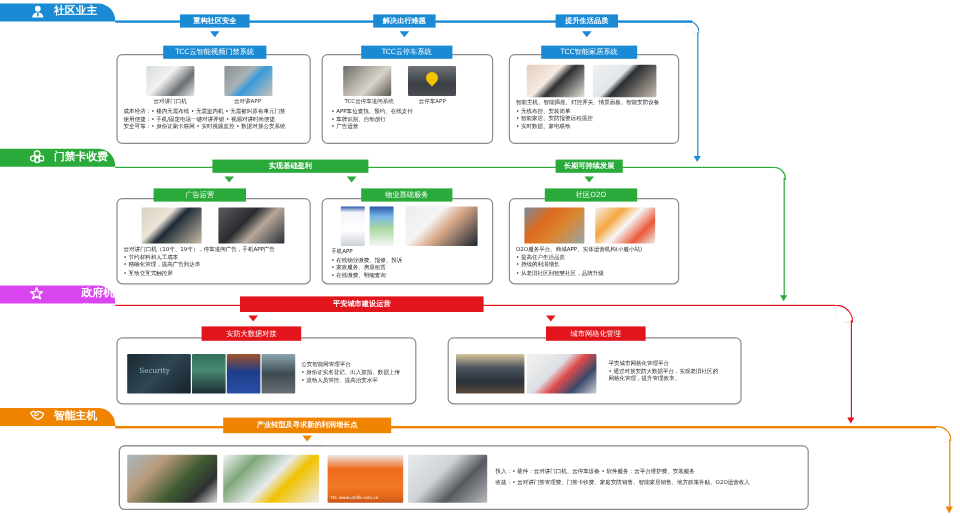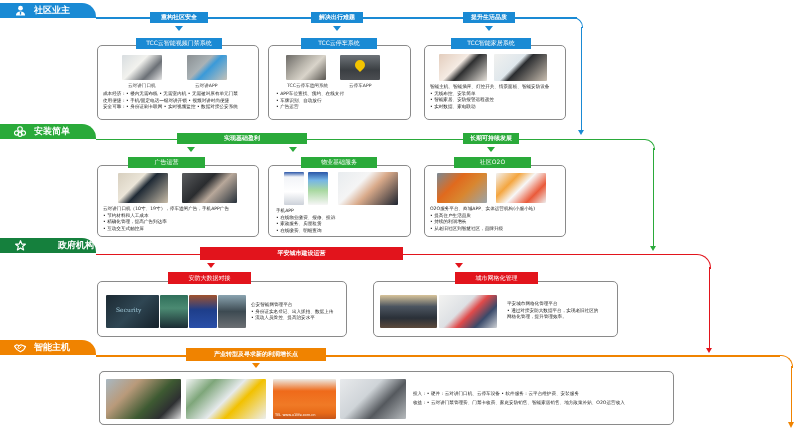--- a/index.html
+++ b/index.html
@@ -1,17 +1,17 @@
 <!DOCTYPE html>
 <html><head>
 <meta charset="utf-8">
 <style>
   html,body{margin:0;padding:0;background:#fff;}
   body{width:800px;height:430px;position:relative;overflow:hidden;font-family:"DejaVu Sans",sans-serif;}
-  .sec-tab{position:absolute;left:0;height:15px;width:96px;border-radius:0 14px 0 0;color:#fff;font-size:9px;font-weight:bold;display:flex;align-items:center;padding-left:14px;box-sizing:border-box;gap:8px;}
+  .sec-tab{position:absolute;left:0;height:15px;width:96px;border-radius:0 14px 0 0;color:#fff;font-size:9px;font-weight:bold;display:flex;align-items:flex-start;padding-left:25px;box-sizing:border-box;gap:8px;}
   .sec-tab .ic{width:12px;height:12px;display:inline-flex;align-items:center;justify-content:center;}
   .hline{position:absolute;height:1.5px;}
   .vline{position:absolute;width:1.5px;}
   .tag{position:absolute;color:#fff;font-size:6px;font-weight:bold;display:flex;align-items:center;justify-content:center;height:11px;white-space:nowrap;}
   .tri{position:absolute;width:0;height:0;border-left:4px solid transparent;border-right:4px solid transparent;}
   .card{position:absolute;border:1.5px solid #8a8a8a;border-radius:5px;background:#fff;box-sizing:border-box;}
   .ph{position:absolute;border-radius:1px;overflow:hidden;}
   .cap{position:absolute;font-size:4.6px;color:#333;white-space:nowrap;line-height:6.5px;}
   .txt{position:absolute;font-size:4.6px;color:#222;line-height:6.6px;white-space:nowrap;}
   .txt div{white-space:nowrap;}
@@ -82,21 +82,21 @@
 
 <div class="sec-tab" style="top:124px;background:#2aaa3a;">
   <span class="ic">
     <svg width="12" height="11" viewBox="0 0 12 11">
         <circle cx="6" cy="3" r="2.3" fill="none" stroke="#fff" stroke-width="1.1"></circle>
         <circle cx="2.6" cy="7" r="2.1" fill="none" stroke="#fff" stroke-width="1.1"></circle>
         <circle cx="9.4" cy="7" r="2.1" fill="none" stroke="#fff" stroke-width="1.1"></circle>
         <circle cx="6" cy="8.3" r="2.1" fill="none" stroke="#fff" stroke-width="1.1"></circle>
       </svg>
   </span>
-  <span>安装简单</span>
+  <span>门禁卡收费</span>
 </div>
 <div class="hline" style="top:138.5px;left:96px;width:548px;background:#2aaa3a;"></div>
 <div class="corner" style="top:138.5px;left:644px;width:10px;height:10px;border-top-width:1.5px;border-right-width:1.5px;border-color:#2aaa3a;border-radius:0 10px 0 0;"></div>
 <div class="vline" style="top:148px;left:652.5px;height:99px;background:#2aaa3a;"></div>
 <div class="arrow-down" style="top:246px;left:650px;border-top:5px solid #2aaa3a;"></div>
 
 <div class="tag" style="top:133px;left:177px;width:130px;background:#2aaa3a;">实现基础盈利</div>
 <div class="tri" style="top:147px;left:187px;border-top:5px solid #2aaa3a;"></div>
 <div class="tri" style="top:147px;left:289px;border-top:5px solid #2aaa3a;"></div>
 <div class="tag" style="top:133px;left:463px;width:56px;background:#2aaa3a;">长期可持续发展</div>
@@ -129,21 +129,21 @@
 <div class="tag" style="top:157px;left:454px;width:77px;background:#2aaa3a;font-weight:normal;">社区O2O</div>
 <div class="ph" style="top:173px;left:437px;width:50px;height:30px;background:linear-gradient(135deg,#7a8a95 0%,#e06a1e 35%,#d9862f 60%,#9aa4aa 100%);"></div>
 <div class="ph" style="top:173px;left:496px;width:50px;height:30px;background:linear-gradient(135deg,#f2f2f2 0%,#f4a640 30%,#f7f7f7 50%,#ea5a3a 75%,#eeeeee 100%);"></div>
 <div class="txt" style="top:206px;left:430px;">
   <div>O2O服务平台、商城APP、实体运营机构(小服小站)</div>
   <div>• 提高住户生活品质</div>
   <div>• 持续的利润增长</div>
   <div>• 从老旧社区到智慧社区，品牌升级</div>
 </div>
 
-<div class="sec-tab" style="top:238px;background:#15803d;gap:32px;">
+<div class="sec-tab" style="top:238px;background:#d946ef;gap:32px;">
   <span class="ic">
     <svg width="11" height="11" viewBox="0 0 12 12">
         <polygon points="6,0.8 7.5,4.5 11.3,4.6 8.3,7 9.4,10.8 6,8.6 2.6,10.8 3.7,7 0.7,4.6 4.5,4.5" fill="none" stroke="#fff" stroke-width="1.3" stroke-linejoin="round"></polygon>
       </svg>
   </span>
   <span>政府机构</span>
 </div>
 <div class="hline" style="top:253.5px;left:96px;width:600px;background:#e2141c;"></div>
 <div class="corner" style="top:253.5px;left:696px;width:14px;height:14px;border-top-width:1.5px;border-right-width:1.5px;border-color:#e2141c;border-radius:0 14px 0 0;"></div>
 <div class="vline" style="top:267px;left:708.5px;height:83px;background:#e2141c;"></div>

